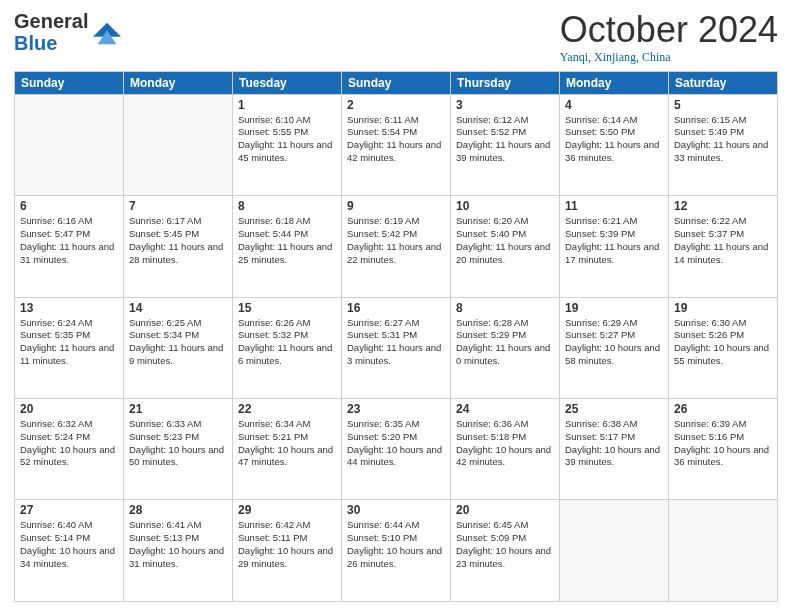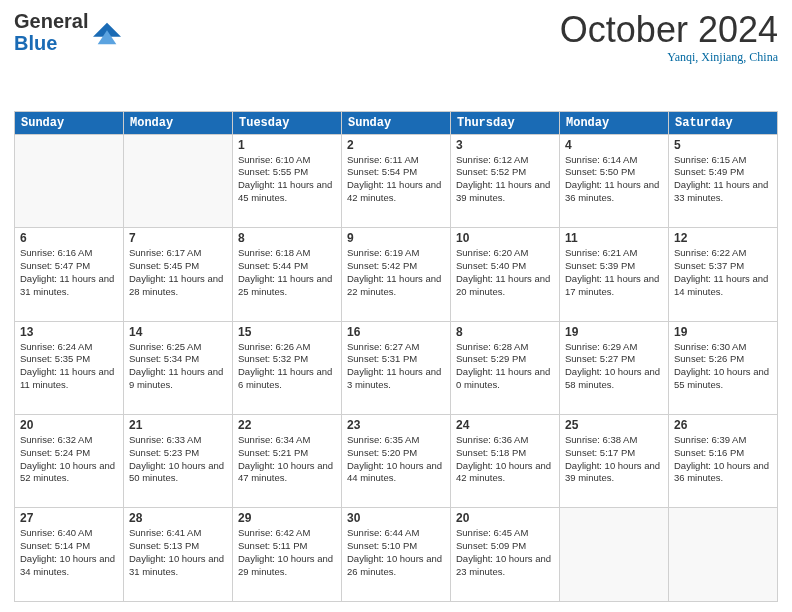--- a/index.html
+++ b/index.html
@@ -10,21 +10,20 @@
       height: 612px;
       overflow: hidden;
     }
     .page {
       width: 792px;
       height: 612px;
       background: #fff;
       display: flex;
       flex-direction: column;
       padding: 10px 14px 10px 14px;
-      gap: 40px;
     }
     .header {
       display: flex;
       justify-content: space-between;
       align-items: flex-start;
       margin-bottom: 6px;
     }
     .logo-area {
       display: flex;
       align-items: center;
@@ -33,21 +32,20 @@
       display: flex;
       flex-direction: column;
       line-height: 1.1;
     }
     .logo-icon {
       width: 28px;
       height: 28px;
       margin-left: 4px;
     }
     .title-area {
-      text-align: right;
     }
     .month-title {
       font-size: 36px;
       font-weight: normal;
       color: #333;
       line-height: 1.1;
     }
     .location-title {
       font-size: 12px;
       color: #0369a1;
@@ -59,21 +57,20 @@
       flex: 1;
     }
     .calendar th {
       background: #1a6bb5;
       color: #fff;
       font-size: 12px;
       font-weight: bold;
       padding: 4px 6px;
       text-align: left;
       border: 1px solid #ccc;
-      font-family: Liberation Mono, monospace;
     }
     .calendar td {
       border: 1px solid #d0d0d0;
       vertical-align: top;
       padding: 3px 5px;
       font-size: 10px;
       color: #333;
       background: #fff;
       width: calc(100% / 7);
       height: 84px;

